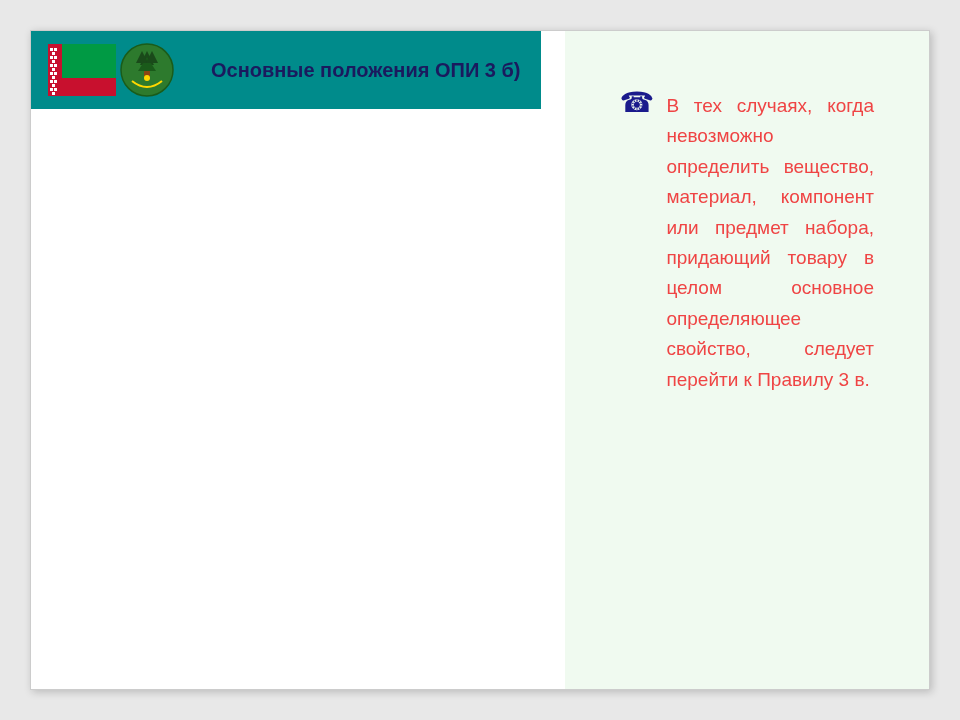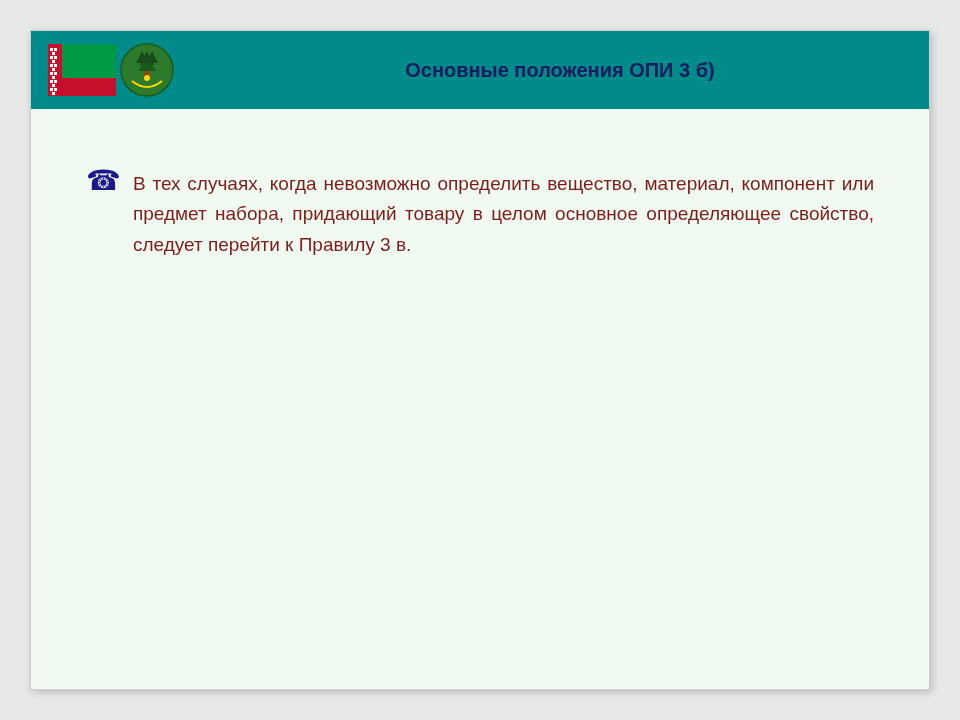--- a/index.html
+++ b/index.html
@@ -18,22 +18,23 @@
       font-family: Arial, sans-serif;
     }
 
     .slide-container {
       width: 900px;
       height: 660px;
       background: #ffffff;
       border: 1px solid #cccccc;
       box-shadow: 2px 2px 8px rgba(0,0,0,0.2);
       display: flex;
-      flex-direction: column;
+      flex-direction: row;
       overflow: hidden;
+      gap: 24px;
     }
 
     .header {
       background: #008b8b;
       display: flex;
       align-items: center;
       padding: 0;
       height: 78px;
       flex-shrink: 0;
     }
@@ -70,21 +71,21 @@
 
     .bullet-icon {
       font-size: 28px;
       color: #1a1a8c;
       flex-shrink: 0;
       margin-top: -2px;
       line-height: 1;
     }
 
     .bullet-text {
-      color: #7f1d1d;
+      color: #ef4444;
       font-size: 19px;
       line-height: 1.6;
       text-align: justify;
       flex: 1;
     }
 
     
     .flags-svg-container {
       display: flex;
       align-items: center;

